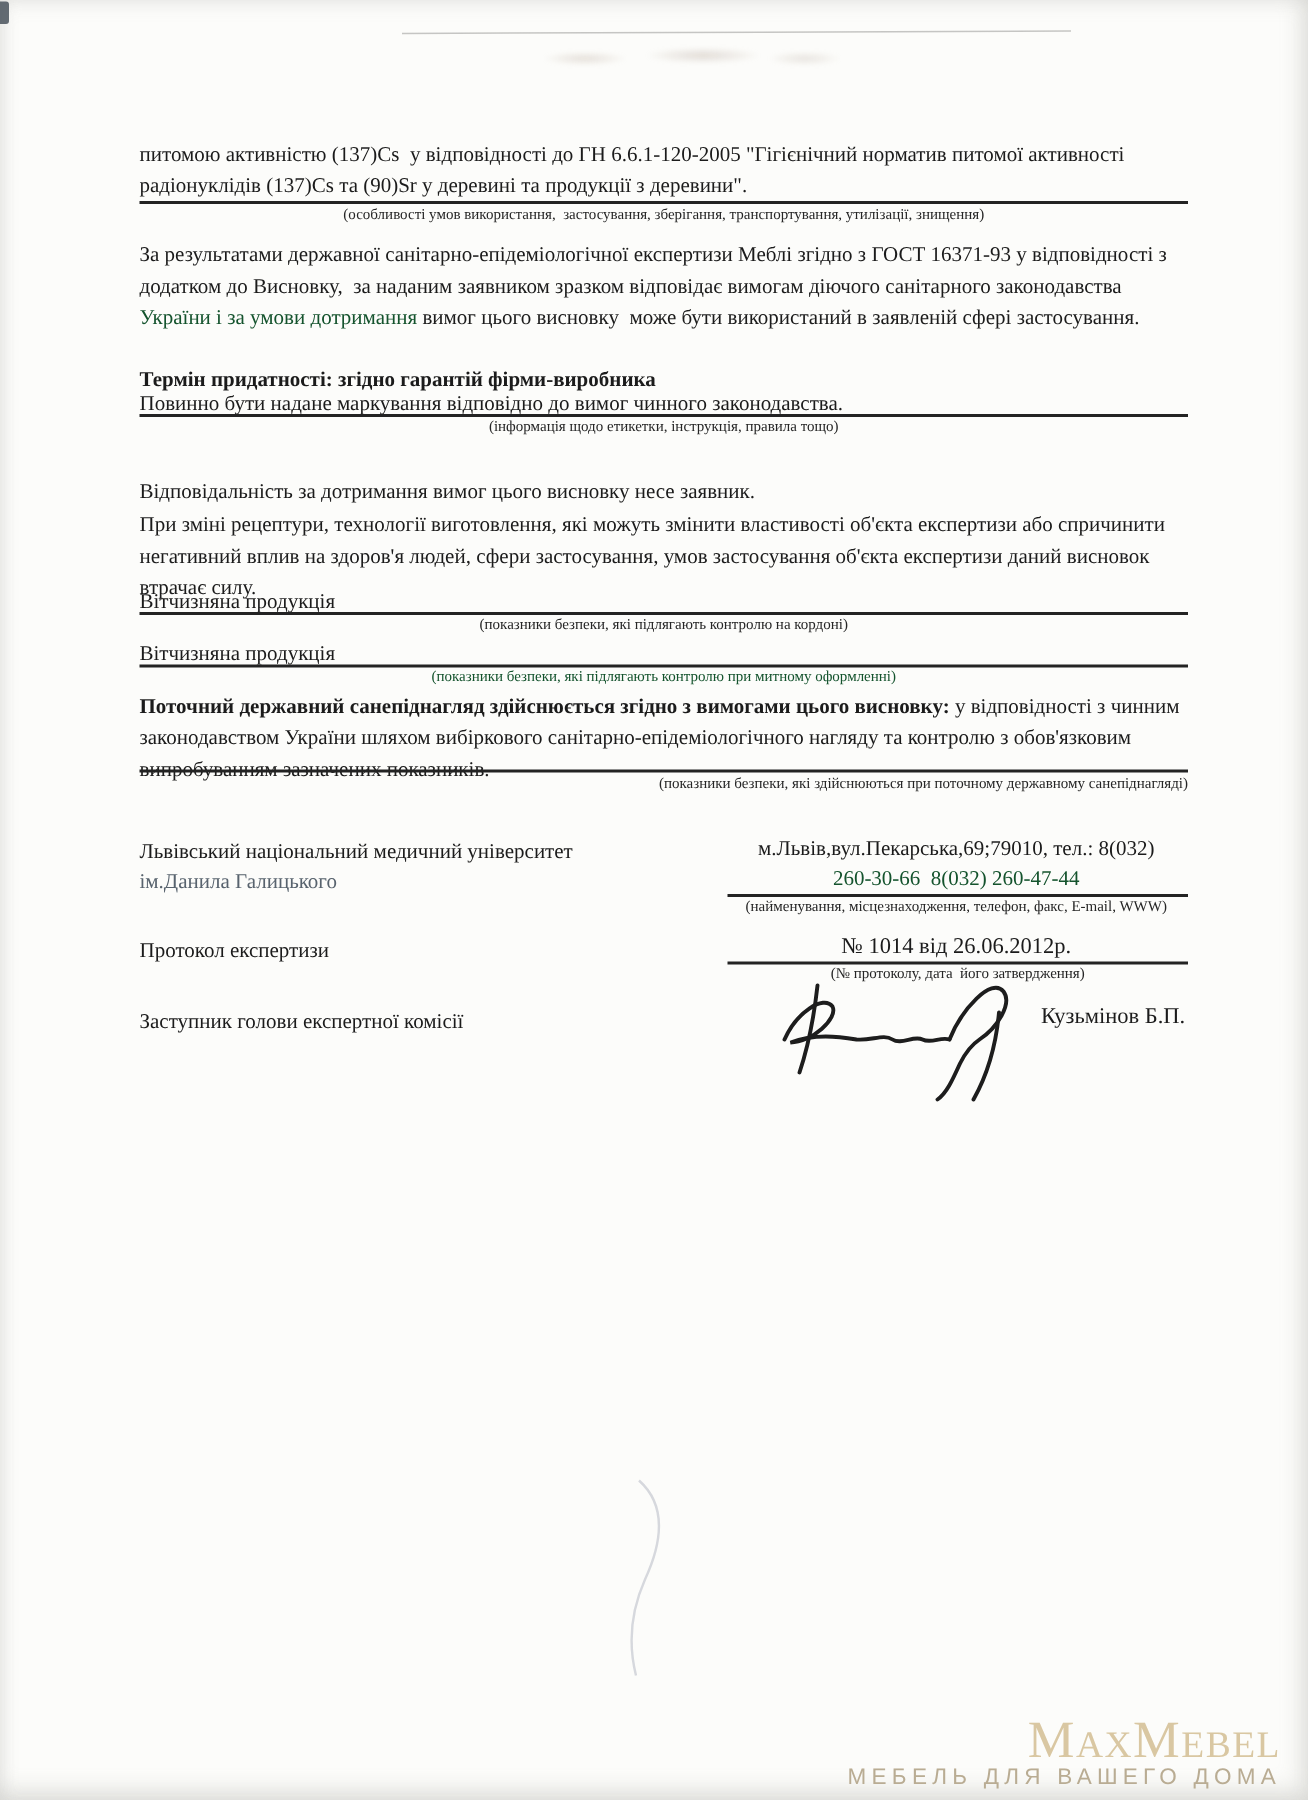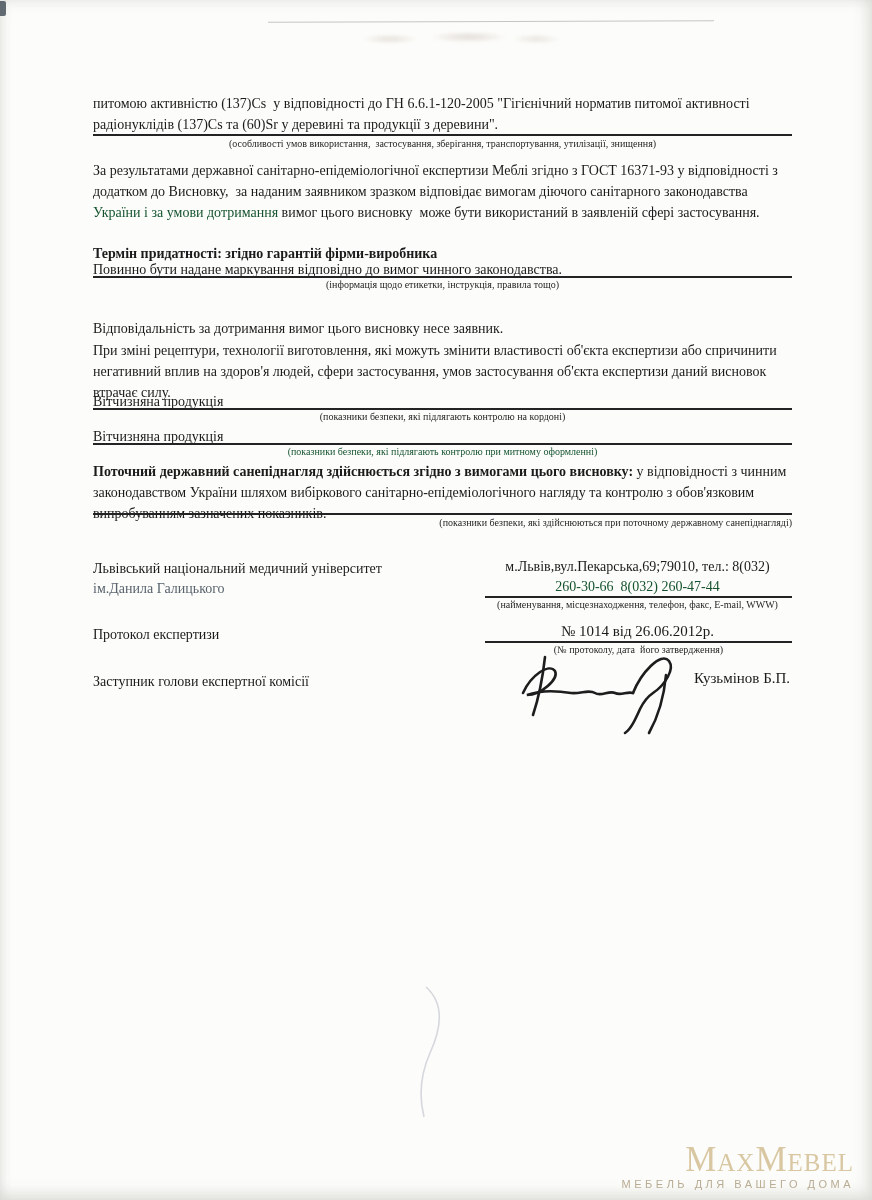--- a/index.html
+++ b/index.html
@@ -37,34 +37,34 @@
     background:#49525c;opacity:.85;border-radius:0 2px 2px 0;}
   
   .right-col{left:485px;width:305px;text-align:center;}
   
   .wm{position:absolute;right:18px;top:1143px;text-align:right;}
   .wm-title{
     font-variant:small-caps;font-size:35px;line-height:34px;
     letter-spacing:1px;color:#d9c7a2;font-family:"Liberation Serif",serif;
   }
   .wm-tagline{
-    font-size:11px;line-height:13px;letter-spacing:3.5px;color:#b9ac93;
+    font-size:15px;line-height:13px;letter-spacing:3.5px;color:#b9ac93;
     font-family:"Liberation Sans",sans-serif;margin-top:1px;
   }
 </style>
 </head>
 <body>
 
 <div class="page">
 
   <div class="corner-mark"></div>
   <div class="scanline"></div>
   <div class="bleed"></div>
 
-  <div class="abs body-text" style="left:93px;top:93px;width:697px;">питомою активністю (137)Cs  у відповідності до ГН 6.6.1-120-2005 "Гігієнічний норматив питомої активності радіонуклідів (137)Cs та (60)Sr у деревині та продукції з деревини".</div>
+  <div class="abs body-text" style="left:93px;top:93px;width:697px;">питомою активністю (137)Cs  у відповідності до ГН 6.6.1-120-2005 "Гігієнічний норматив питомої активності радіонуклідів (137)Cs та (90)Sr у деревині та продукції з деревини".</div>
   <div class="rule" style="left:93px;top:134px;width:699px;"></div>
   <div class="abs caption" style="left:93px;top:138px;width:699px;">(особливості умов використання,  застосування, зберігання, транспортування, утилізації, знищення)</div>
 
   <div class="abs body-text" style="left:93px;top:160px;width:700px;"><span>За результатами державної санітарно-епідеміологічної експертизи Меблі згідно з ГОСТ 16371-93 у відповідності з додатком до Висновку,  за наданим заявником зразком відповідає вимогам діючого санітарного законодавства </span><span class="faded">України і за умови дотримання </span><span>вимог цього висновку  може бути використаний в заявленій сфері застосування.</span></div>
 
   <div class="abs body-text bold" style="left:93px;top:243px;width:700px;">Термін придатності: згідно гарантій фірми-виробника</div>
   <div class="abs body-text" style="left:93px;top:259px;width:700px;">Повинно бути надане маркування відповідно до вимог чинного законодавства.</div>
   <div class="rule thin" style="left:93px;top:276px;width:699px;"></div>
   <div class="abs caption" style="left:93px;top:279px;width:699px;">(інформація щодо етикетки, інструкція, правила тощо)</div>
 

